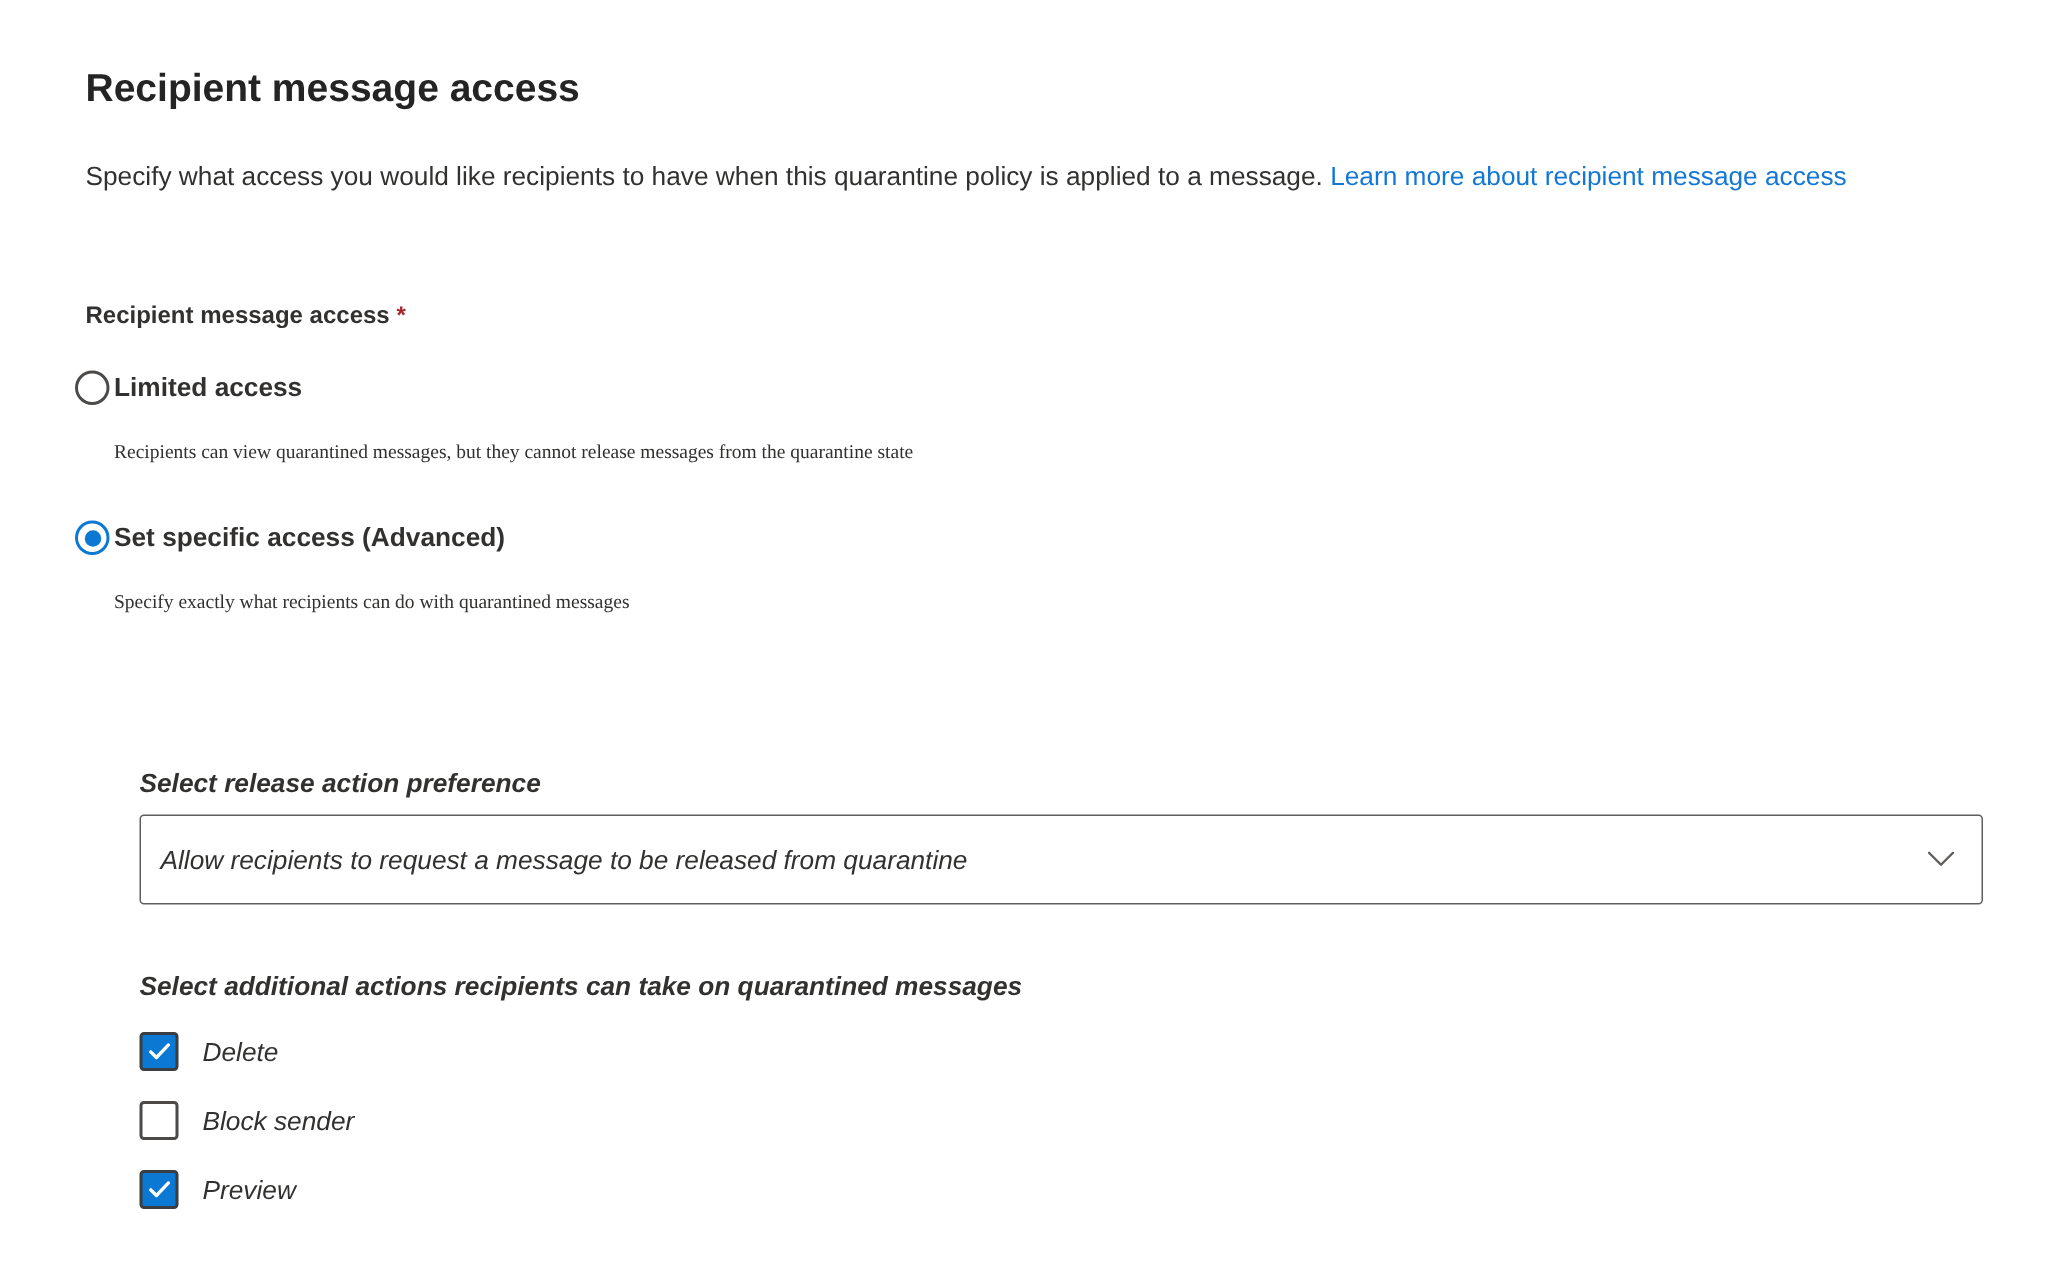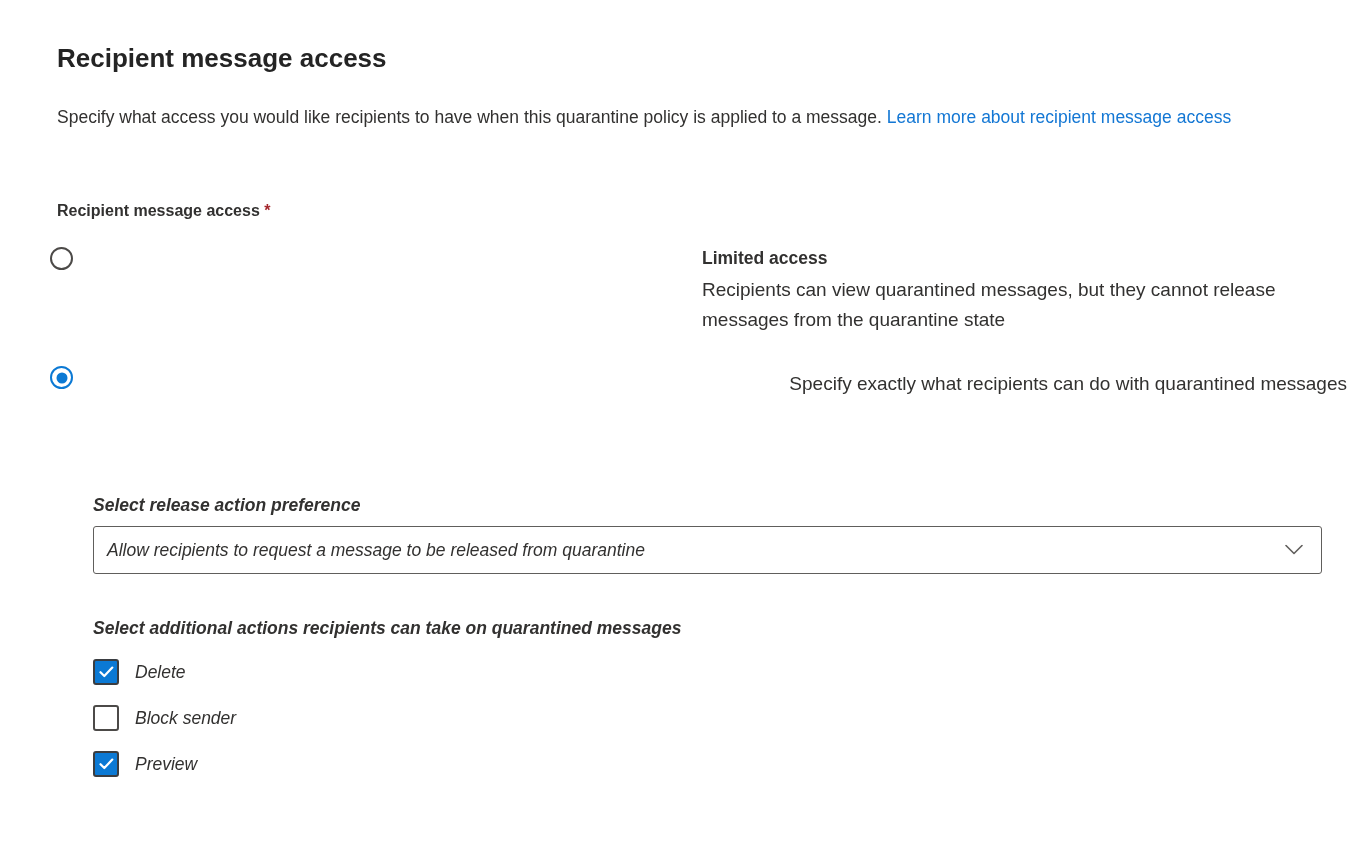--- a/index.html
+++ b/index.html
@@ -37,24 +37,23 @@
   .radio-group-label {
     margin-top: 70px;
     font-size: 16px;
     font-weight: 600;
     color: #323130;
   }
   .asterisk { color: #a4262c; }
 
   .radio-option {
     display: flex;
-    gap: 15px;
+    gap: 3px;
     margin-left: -7px;
     cursor: pointer;
-    justify-content: space-between;
   }
   .radio-option.first { margin-top: 26px; }
   .radio-option.second { margin-top: 30px; }
   .radio {
     flex: none;
     width: 23px;
     height: 23px;
     margin-top: 1px;
     border: 2px solid #4c4a48;
     border-radius: 50%;
@@ -72,38 +71,39 @@
     background: #0b79d4;
   }
   .radio.selected .dot { display: block; }
   .radio-label {
     font-size: 17.5px;
     font-weight: 700;
     line-height: 25px;
     color: #323130;
   }
   .radio-desc {
-    margin-top: 4px;
-    font-size: 19px;
+    margin-top: 15px;
+    font-size: 13px;
     line-height: 30px;
     max-width: 645px;
     color: #323130;
+    font-family: Liberation Serif, serif;
   }
 
   .subsection { margin-left: 36px; font-style: italic; }
   .select-label {
     margin-top: 96px;
     font-size: 17.5px;
     font-weight: 600;
   }
   .dropdown {
     margin-top: 10px;
     width: 1229px;
     max-width: 100%;
-    height: 48px;
+    height: 60px;
     border: 1px solid #605e5c;
     border-radius: 3px;
     background: #fff;
     display: flex;
     align-items: center;
     padding: 0 48px 0 13px;
     font-size: 17.5px;
     color: #323130;
     position: relative;
     cursor: pointer;
@@ -170,20 +170,21 @@
       <div class="radio-label">Limited access</div>
       <div class="radio-desc">Recipients can view quarantined messages, but they cannot release messages from the quarantine state</div>
     </div>
   </div>
 
   <div class="radio-option second">
     <span class="radio selected">
         <span class="dot"></span>
       </span>
     <div>
+      <div class="radio-label">Set specific access (Advanced)</div>
       <div class="radio-desc">Specify exactly what recipients can do with quarantined messages</div>
     </div>
   </div>
 
   <div class="subsection">
 
     <div class="select-label">Select release action preference</div>
 
     <div class="dropdown">
       <span>Allow recipients to request a message to be released from quarantine</span>

